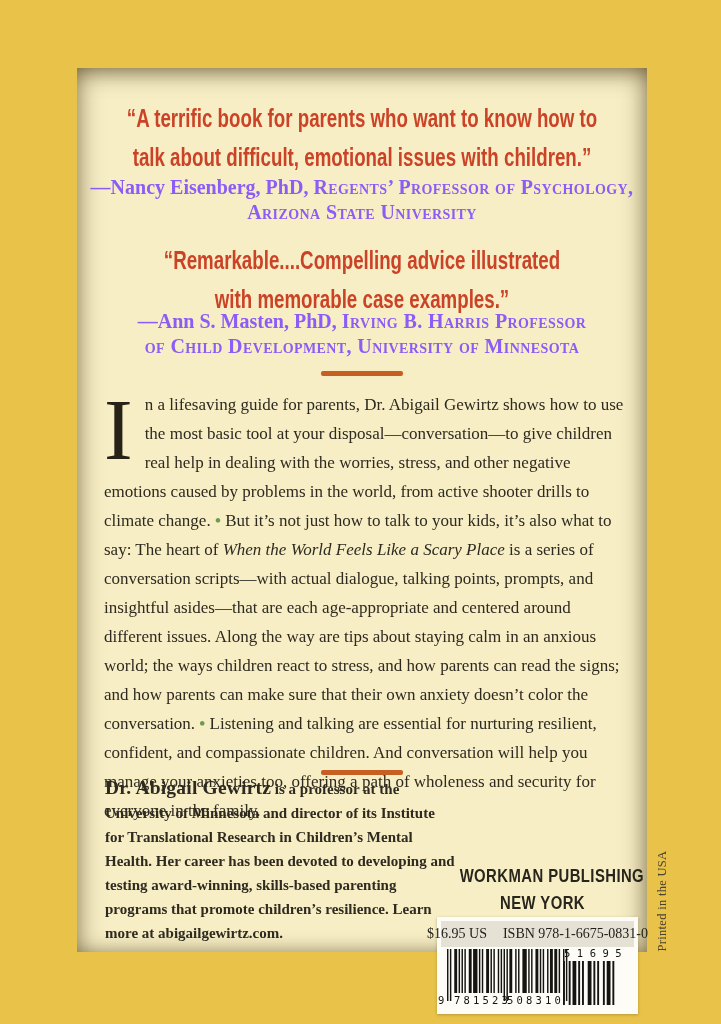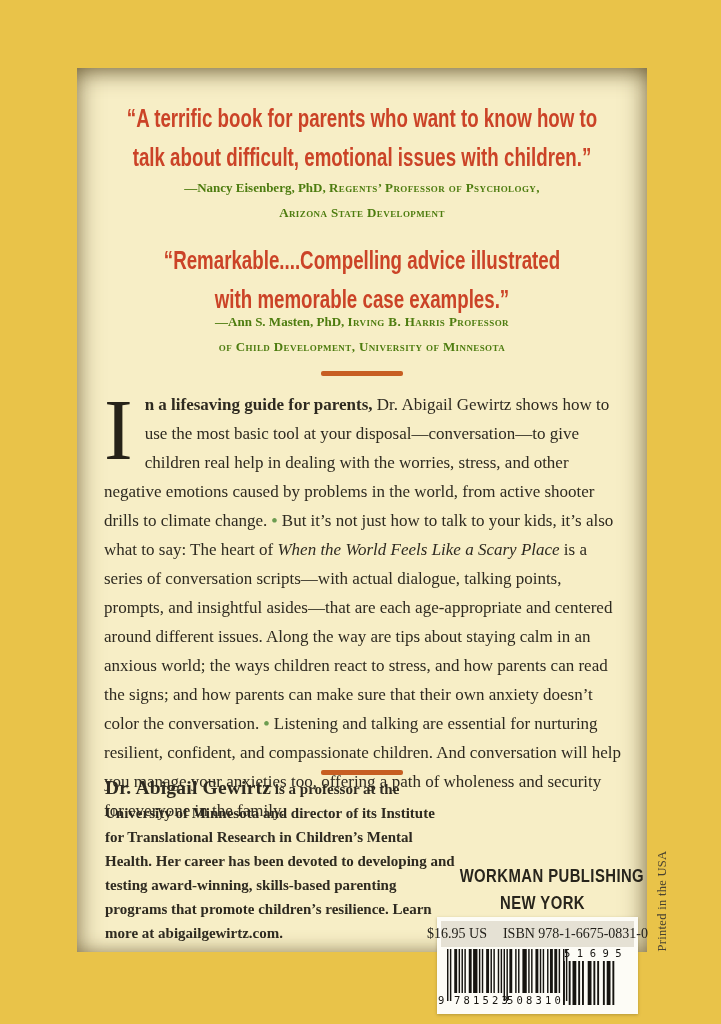--- a/index.html
+++ b/index.html
@@ -24,22 +24,22 @@
     transform-origin:center top;
     text-align:center;white-space:nowrap;
     font-family:"Liberation Sans",sans-serif;font-weight:bold;
     font-size:26px;line-height:39px;letter-spacing:0;
     color:var(--red,#CB4327);
   }
   .q1{top:31px;}
   .q2{top:173px;}
   .attr{
     position:absolute;left:0;right:0;text-align:center;
-    font-size:13px;line-height:25px;font-weight:600;
-    color:#4d7c0f;white-space:nowrap;
+    font-size:20px;line-height:25px;font-weight:600;
+    color:#8b5cf6;white-space:nowrap;
   }
   .a1{top:107px;}
   .a2{top:241px;}
   .attr .sc{font-variant:small-caps;letter-spacing:.4px;}
   .rule{
     position:absolute;left:50%;transform:translateX(-50%);
     width:82px;height:5px;border-radius:2px;
     background:var(--orange,#C75E22);
   }
   .r1{top:303px;}
@@ -48,21 +48,21 @@
     position:absolute;top:322px;left:27px;width:520px;
     font-size:17px;line-height:29px;color:var(--ink,#2E2A20);
     text-align:left;
   }
   .dropcap{
     float:left;
     font-size:86px;line-height:64px;
     padding:8px 12px 0 0;
     color:#262218;
   }
-  .seg-bold{font-weight:bold;}
+  .seg-bold{font-weight:normal;}
   .seg-italic{font-style:italic;text-align:right;}
   .seg-bullet{color:var(--green,#6C9C50);font-weight:bold;}
   .bio{
     position:absolute;top:708px;left:28px;width:352px;
     font-weight:bold;font-size:15px;line-height:24px;
     color:var(--ink,#2E2A20);
   }
   .bio-lead{font-size:19.5px;letter-spacing:.2px;}
   .publisher{
     position:absolute;top:747px;left:368px;width:195px;
@@ -98,21 +98,21 @@
 
 <div class="panel">
 
   <div class="quote q1">
     <div>“A terrific book for parents who want to know how to</div>
     <div>talk about difficult, emotional issues with children.”</div>
   </div>
 
   <div class="attr a1">
     <div><span>—Nancy Eisenberg, PhD, </span><span class="sc">Regents’ Professor of Psychology,</span></div>
-    <div><span class="sc">Arizona State Development</span></div>
+    <div><span class="sc">Arizona State University</span></div>
   </div>
 
   <div class="quote q2">
     <div>“Remarkable....Compelling advice illustrated</div>
     <div>with memorable case examples.”</div>
   </div>
 
   <div class="attr a2">
     <div><span>—Ann S. Masten, PhD, </span><span class="sc">Irving B. Harris Professor</span></div>
     <div><span class="sc">of Child Development, University of Minnesota</span></div>

